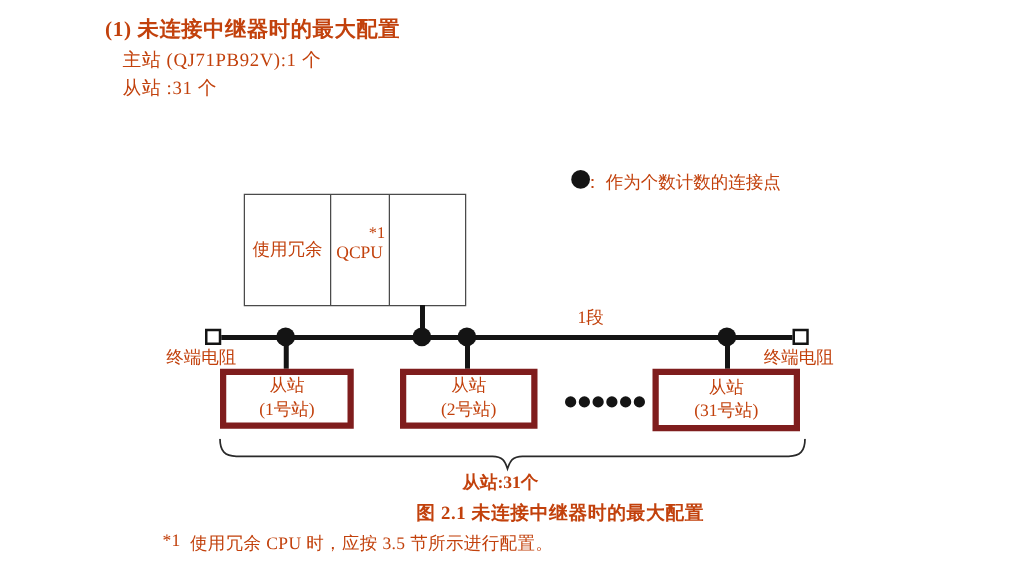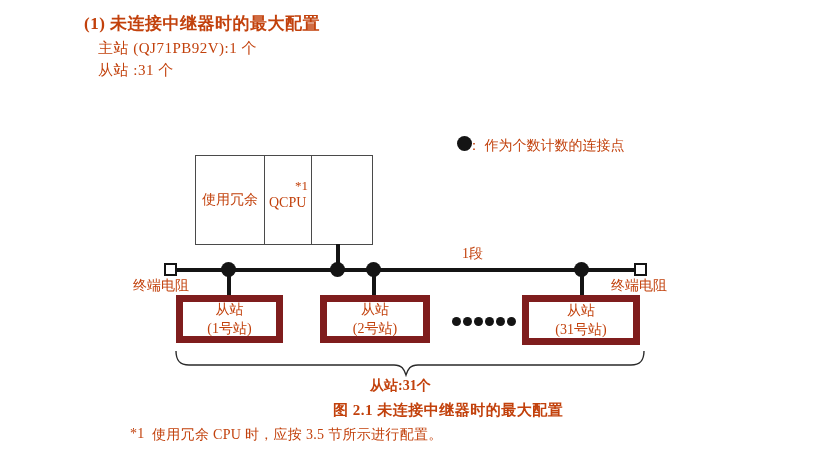--- a/index.html
+++ b/index.html
@@ -19,21 +19,21 @@
   .mcell.c1{flex:0 0 69px;border-right:1px solid #4a4a4a;display:flex;align-items:center;justify-content:center;}
   .mcell.c2{flex:0 0 47px;border-right:1px solid #4a4a4a;}
   .mcell.c3{flex:0 0 58px;display:flex;flex-direction:column;justify-content:center;padding-left:4px;line-height:17px;}
   .cpu-note{position:absolute;top:22px;right:3px;font-size:13px;}
   .cpu-label{position:absolute;top:39px;left:4px;font-size:14px;}
   .busline{background:#141414;height:4px;}
   .dropline{background:#141414;width:4px;}
   .conn-dot{width:15px;height:15px;border-radius:50%;background:#141414;}
   .term-sq{width:13px;height:13px;background:#ffffff;border:2px solid #141414;box-sizing:border-box;}
   .slave-box{
-    border:7px solid #7f1d1d;background:#fff;box-sizing:border-box;
+    border:5px solid #7f1d1d;background:#fff;box-sizing:border-box;
     display:flex;flex-direction:column;align-items:center;justify-content:center;
     font-size:14px;line-height:19px;text-align:center;
   }
   .ellipsis{display:flex;gap:2px;align-items:center;}
   .ellipsis i{width:9px;height:9px;border-radius:50%;background:#141414;display:block;}
   .legend-dot{width:15px;height:15px;border-radius:50%;background:#141414;}
   .caption{font-size:15px;font-weight:bold;letter-spacing:0.5px;white-space:nowrap;margin-left:36px;}
   .footnote{display:flex;font-size:14px;letter-spacing:0.3px;white-space:nowrap;}
   .footnote .mark{width:22px;flex:0 0 22px;}
   svg{display:block;}

